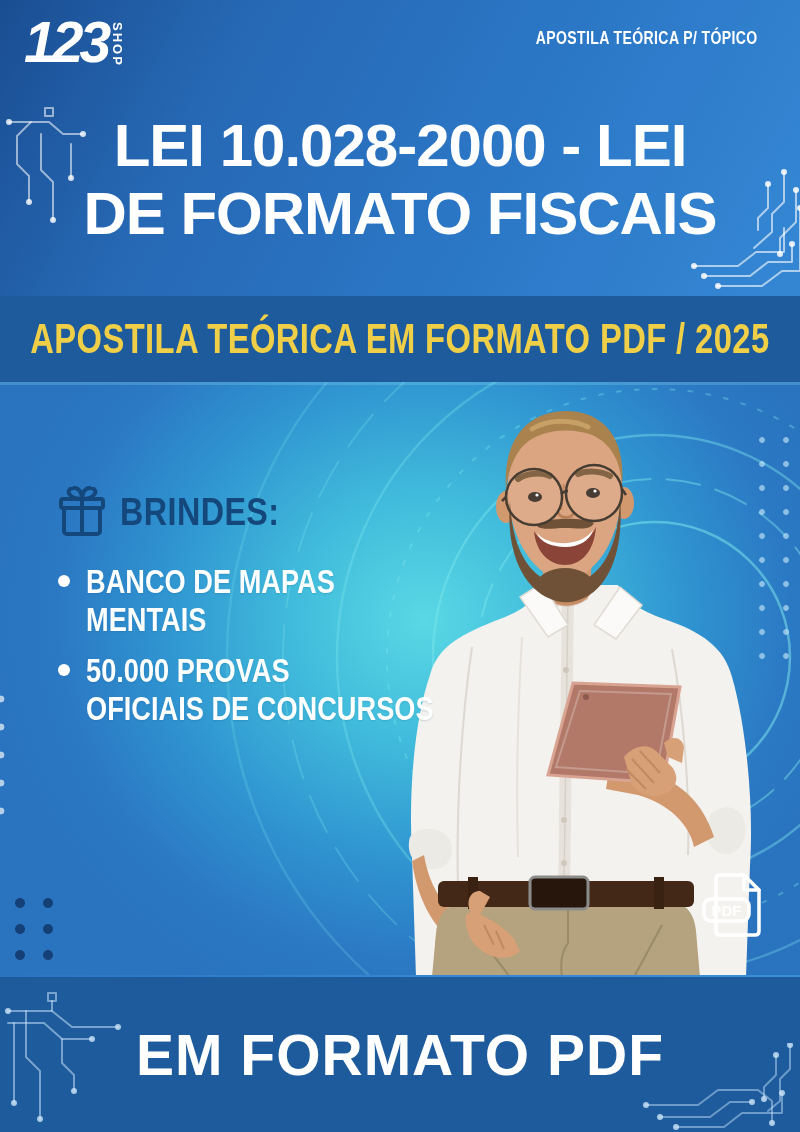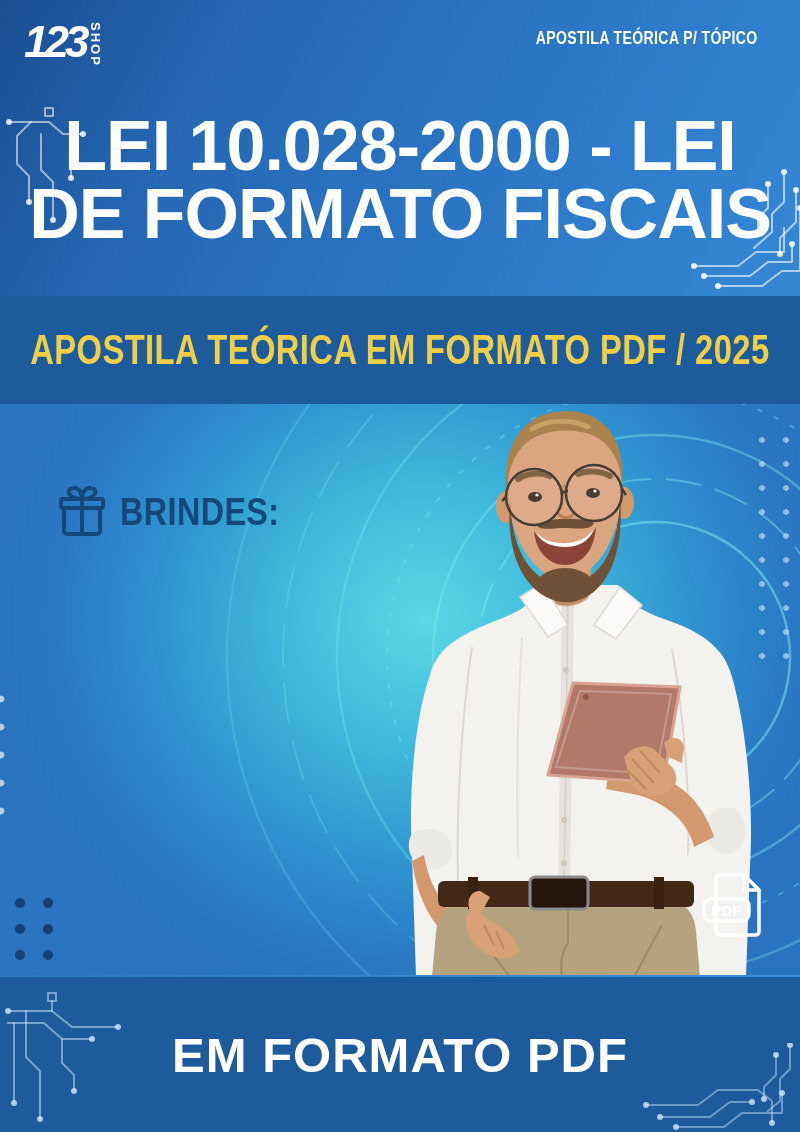--- a/index.html
+++ b/index.html
@@ -1,37 +1,37 @@
 <!DOCTYPE html>
 <html><head>
 <meta charset="utf-8">
 <style>
   html,body{margin:0;padding:0;}
   body{font-family:"Liberation Sans","DejaVu Sans",sans-serif;}
   .poster{position:relative;width:800px;height:1132px;overflow:hidden;
     background:linear-gradient(118deg,#1a4e92 0%,#2668b4 18%,#2b77c6 42%,#3486d3 66%,#3a8ed8 85%);}
   
   .logo{position:absolute;left:24px;top:16px;display:flex;align-items:flex-start;z-index:5;}
-  .logo-num{font-size:44px;font-weight:800;color:#ffffff;letter-spacing:-4px;line-height:52px;font-style:italic;}
+  .logo-num{font-size:57px;font-weight:800;color:#ffffff;letter-spacing:-4px;line-height:52px;font-style:italic;}
   .logo-word{writing-mode:vertical-rl;font-size:13px;font-weight:bold;color:#ffffff;letter-spacing:2px;margin-left:3px;margin-top:6px;}
   .tagline{position:absolute;right:42px;top:28px;z-index:5;font-size:18px;font-weight:bold;color:#ffffff;
     transform:scaleX(.78);transform-origin:right center;white-space:nowrap;letter-spacing:.5px;}
   
   .kicker{position:absolute;left:0;right:0;top:57px;text-align:center;z-index:5;
     font-size:30px;font-weight:800;color:#f5d94b;letter-spacing:2px;}
   .title{position:absolute;left:0;right:0;top:112px;text-align:center;z-index:4;
-    font-size:70px;font-weight:bold;color:#ffffff;line-height:68px;letter-spacing:-1px;}
-  
-  .yellow-band{position:absolute;left:0;top:296px;width:800px;height:108px;background:#1d5b9c;z-index:6;
+    font-size:60px;font-weight:bold;color:#ffffff;line-height:68px;letter-spacing:-1px;}
+  
+  .yellow-band{position:absolute;left:0;top:296px;width:800px;height:86px;background:#1d5b9c;z-index:6;
     display:flex;align-items:center;justify-content:center;}
   .yellow-band span{font-size:42px;font-weight:bold;color:#f0cf48;white-space:nowrap;
     transform:scaleX(.78);transform-origin:center;letter-spacing:.5px;}
   .footer-band{position:absolute;left:0;top:977px;width:800px;height:155px;background:#1d5b9c;z-index:6;
     display:flex;align-items:center;justify-content:center;}
-  .footer-band .footer-text{font-size:49px;font-weight:bold;color:#ffffff;letter-spacing:1px;z-index:2;}
+  .footer-band .footer-text{font-size:57px;font-weight:bold;color:#ffffff;letter-spacing:1px;z-index:2;}
   
   .hero{position:absolute;left:0;top:382px;width:800px;height:593px;overflow:hidden;z-index:3;
     background:radial-gradient(ellipse 430px 400px at 53% 40%,#5ad8e4 0%,#41bcdc 30%,#2f93d0 62%,#2b78c3 86%,#2a74bf 100%);
     box-shadow:inset 0 3px 0 rgba(150,220,245,.25);}
   .circles{position:absolute;left:0;top:0;z-index:1;}
   .dots-right{position:absolute;left:750px;top:46px;width:48px;height:238px;z-index:1;
     background-image:radial-gradient(circle,rgba(208,238,252,.6) 2.5px,transparent 3.2px);
     background-size:24px 24px;}
   .dots-left-edge{position:absolute;left:-6px;top:303px;width:14px;height:130px;z-index:1;
     background-image:radial-gradient(circle,rgba(255,255,255,.65) 3px,transparent 3.8px);
@@ -221,20 +221,34 @@
             <rect x="6" y="22" width="36" height="26" rx="3"></rect>
             <rect x="3" y="13" width="42" height="9" rx="2"></rect>
             <path d="M24,13 V48"></path>
             <path d="M24,13 C10,13 7,3 15,2 C21,1 24,7 24,13 Z"></path>
             <path d="M24,13 C38,13 41,3 33,2 C27,1 24,7 24,13 Z"></path>
           </g>
         </svg>
         <span class="brindes-heading">BRINDES:</span>
       </div>
       <div class="brinde-list">
+        <div class="brinde-item">
+          <span class="brinde-marker"></span>
+          <div class="brinde-text">
+            <div>BANCO DE MAPAS</div>
+            <div>MENTAIS</div>
+          </div>
+        </div>
+        <div class="brinde-item">
+          <span class="brinde-marker"></span>
+          <div class="brinde-text">
+            <div>50.000 PROVAS</div>
+            <div>OFICIAIS DE CONCURSOS</div>
+          </div>
+        </div>
       </div>
     </div>
 
     <svg class="pdf-badge" width="66" height="70" viewBox="0 0 66 70">
       <g fill="none" stroke="#ffffff" stroke-width="3.5" stroke-linejoin="round" stroke-linecap="round">
         <path d="M20,5 H44 L59,20 V61 Q59,65 55,65 H20 Q16,65 16,61 V9 Q16,5 20,5 Z"></path>
         <path d="M44,5 V20 H59"></path>
         <rect x="4" y="29" width="45" height="22" rx="7"></rect>
       </g>
       <text x="26.5" y="45.5" text-anchor="middle" font-size="15" font-weight="bold" fill="#ffffff" font-family="Liberation Sans, sans-serif">PDF</text>

